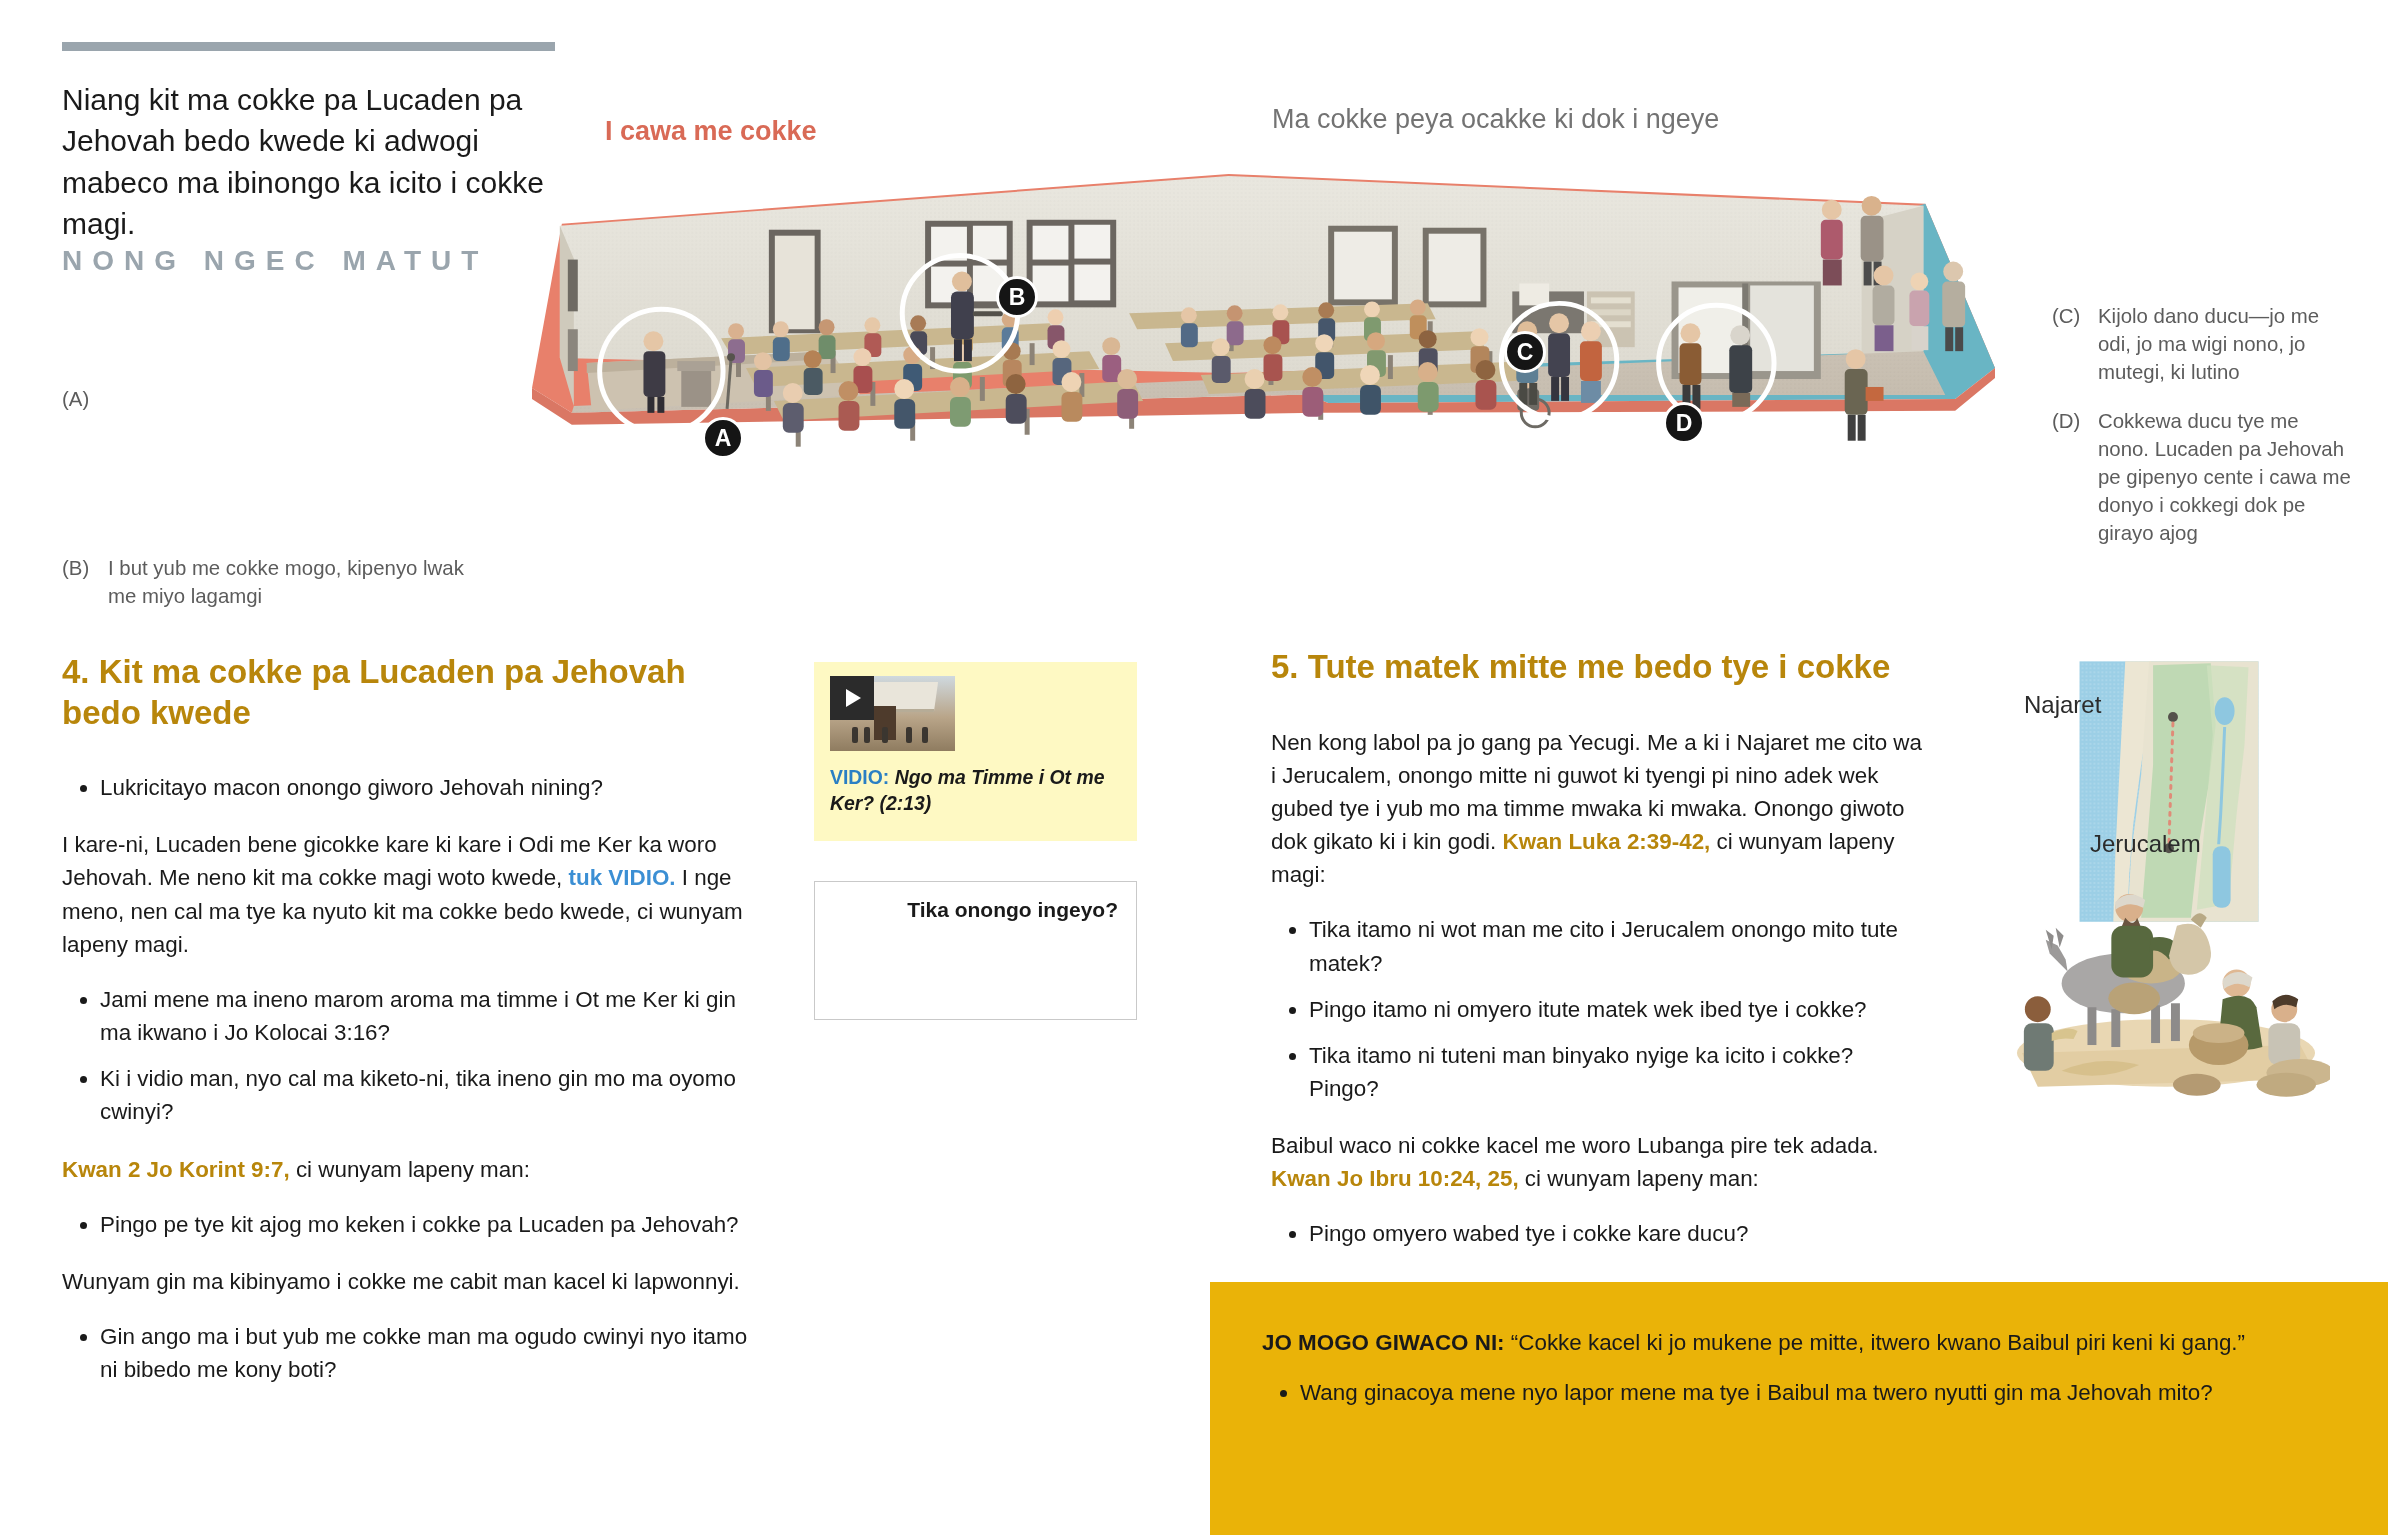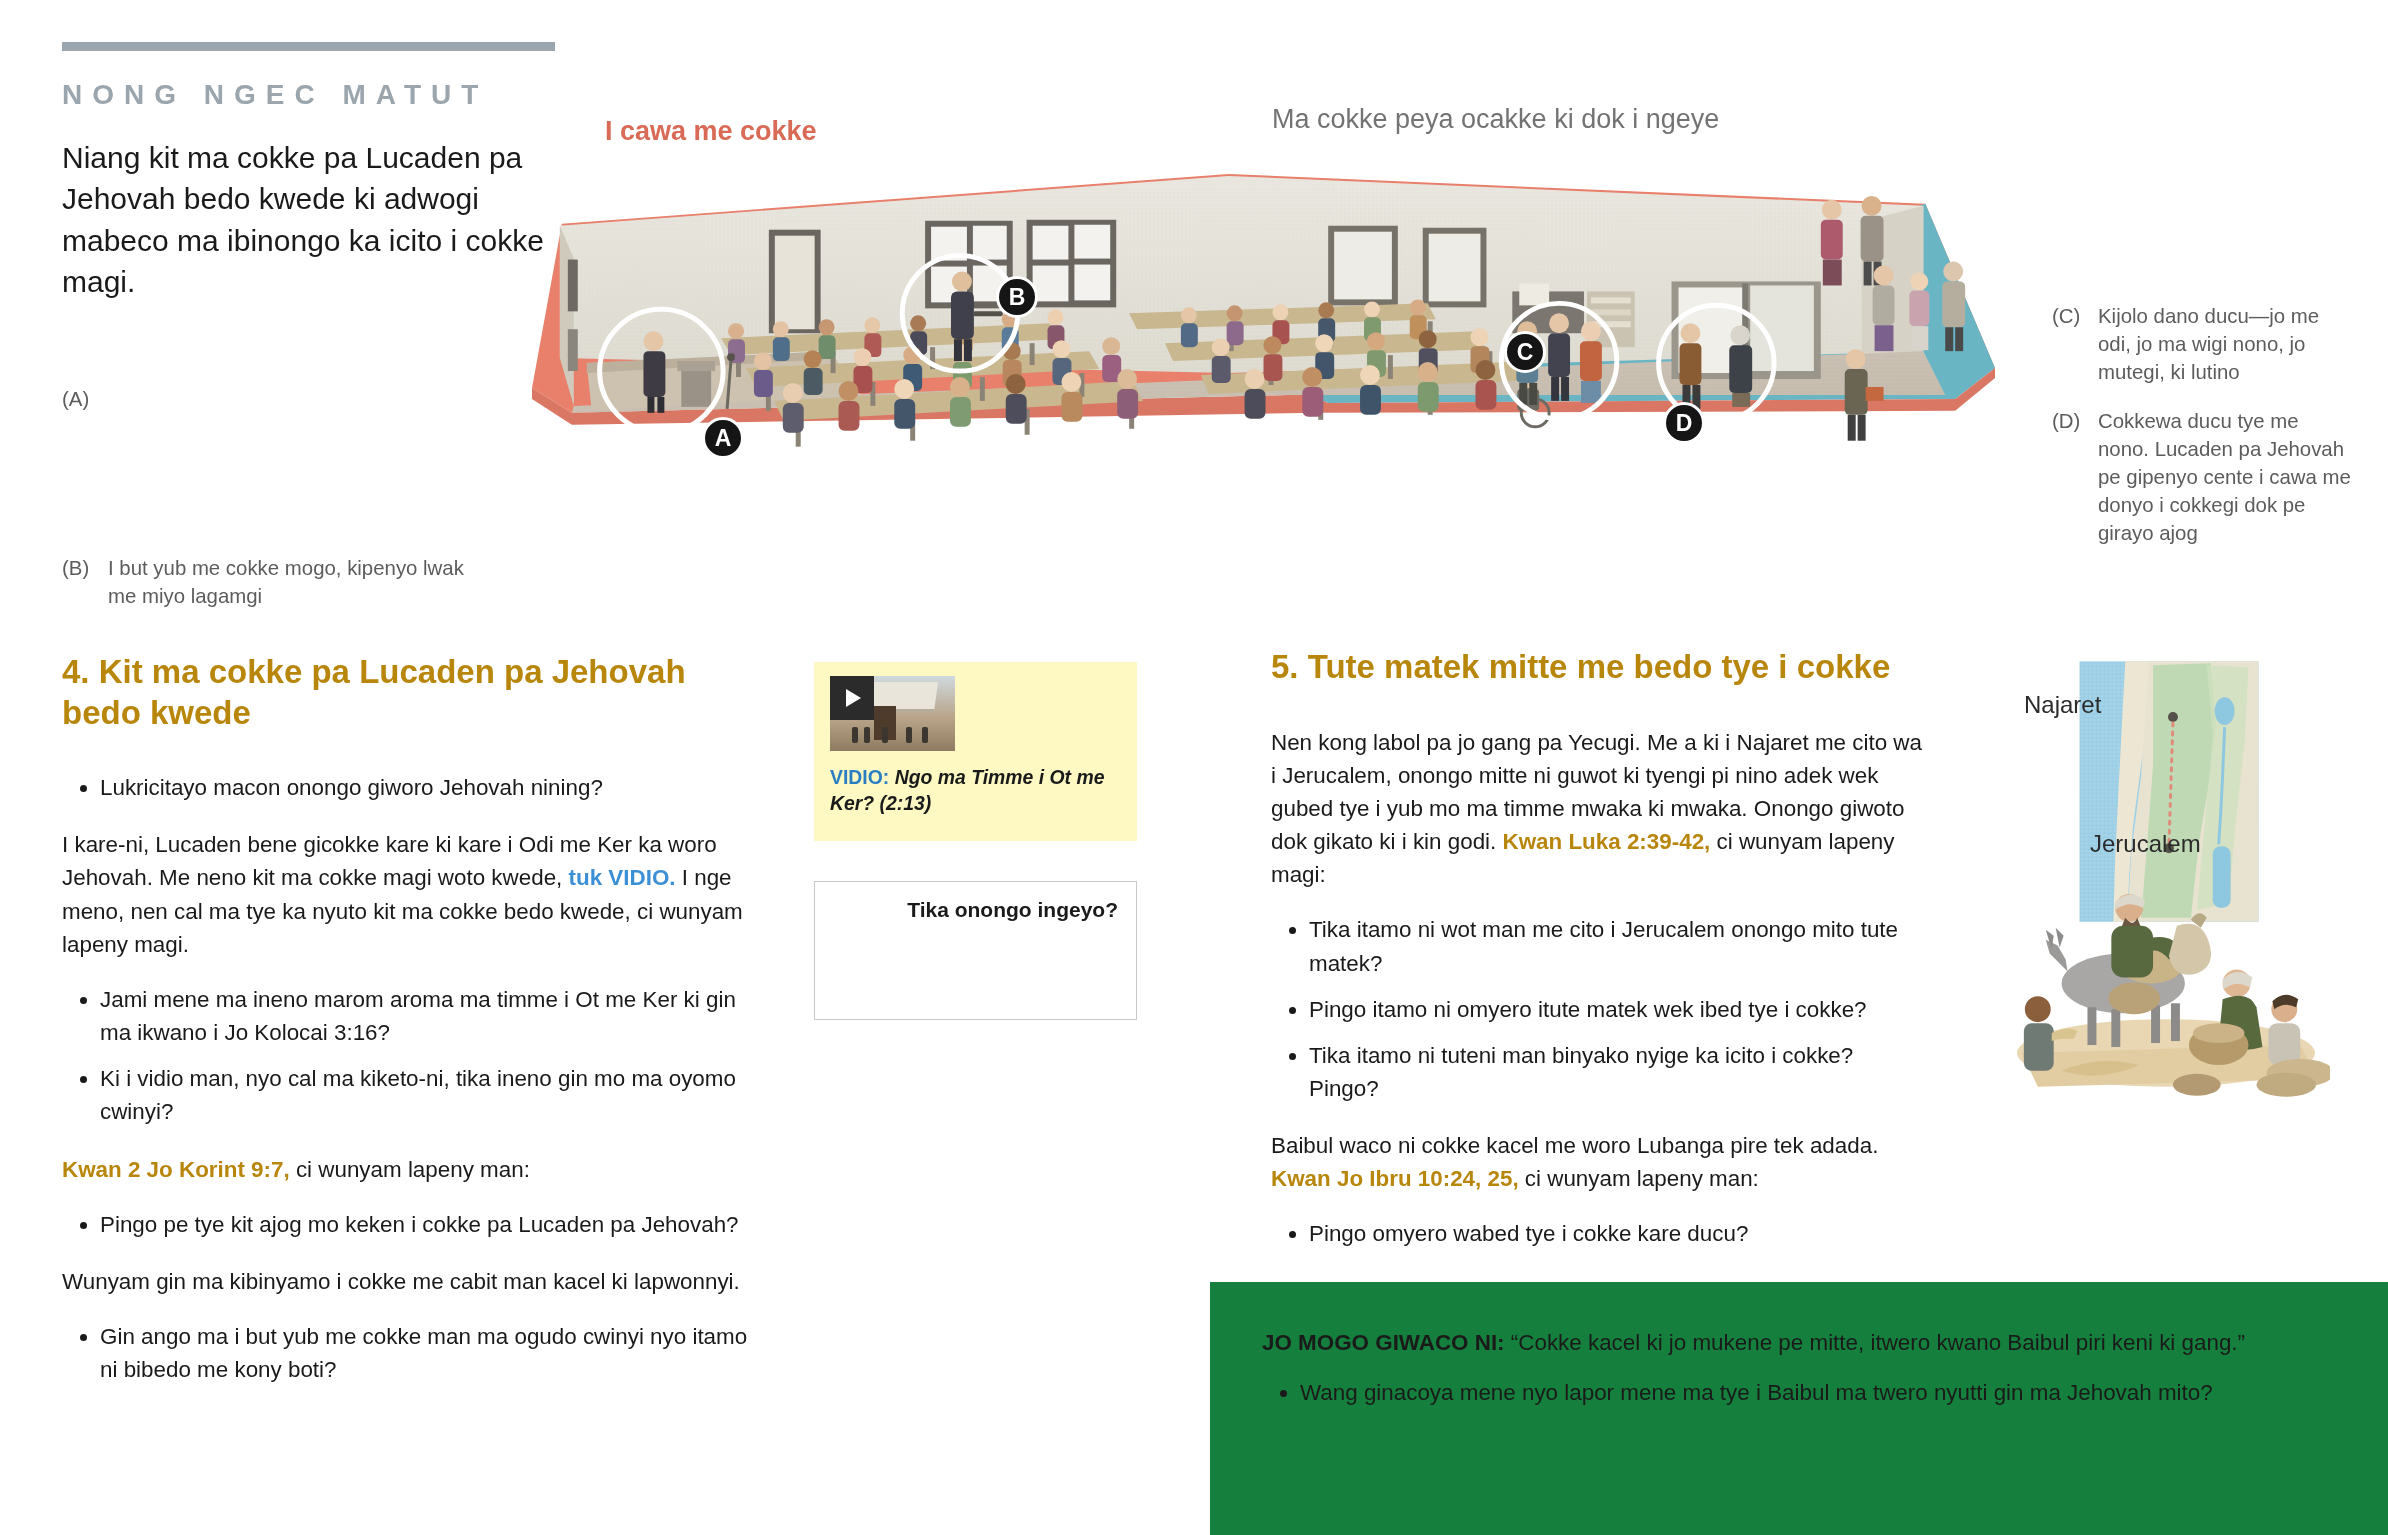--- a/index.html
+++ b/index.html
@@ -107,34 +107,34 @@
 
   
   #sec5 { position:absolute; left:1271px; top:647px; width:657px; }
 
   
   #mapart { position:absolute; left:2002px; top:655px; width:328px; height:458px; }
 
   
   #quote-box {
     position:absolute; left:1210px; top:1282px; width:1178px; height:254px;
-    background:#15803d; padding:44px 52px 0 52px;
+    background:#eab308; padding:44px 52px 0 52px;
   }
   #quote-lead { font-size:22.4px; line-height:1.5; margin:0; }
   #quote-lead .qlabel { font-weight:bold; }
   #quote-box ul { margin:16px 0 0 0; padding-left:38px; }
   #quote-box ul li { font-size:22.4px; line-height:1.5; }
 </style>
 </head>
 <body>
 
 <div id="intro-block">
   <div id="intro-rule"></div>
+  <div id="intro-text">Niang kit ma cokke pa Lucaden pa Jehovah bedo kwede ki adwogi mabeco ma ibinongo ka icito i cokke magi.</div>
   <div id="intro-kicker">NONG NGEC MATUT</div>
-  <div id="intro-text">Niang kit ma cokke pa Lucaden pa Jehovah bedo kwede ki adwogi mabeco ma ibinongo ka icito i cokke magi.</div>
 </div>
 
 <div class="fig-caption" id="cap-a">
   <div class="cap-row">
     <span class="cap-tag">(A)</span>
   </div>
 </div>
 <div class="fig-caption" id="cap-b">
   <div class="cap-row">
     <span class="cap-tag">(B)</span>

